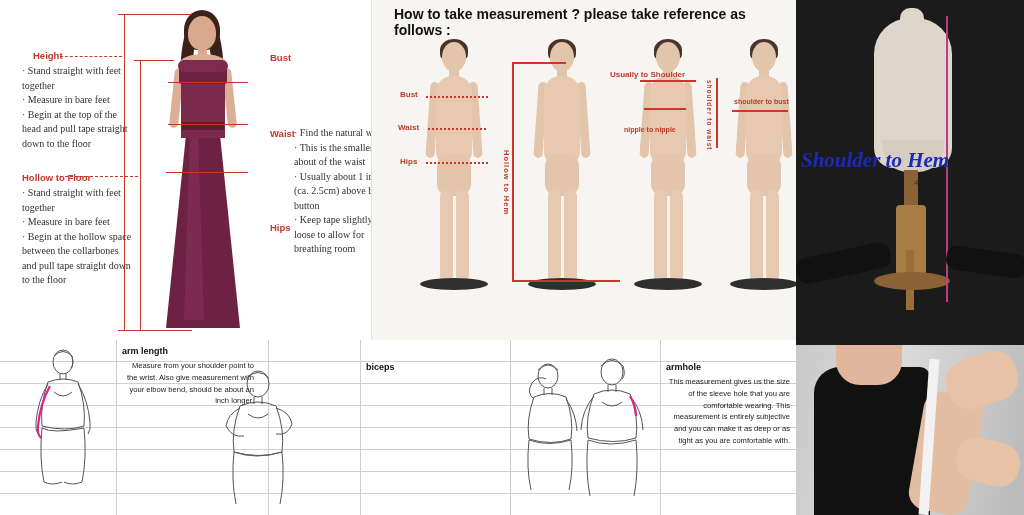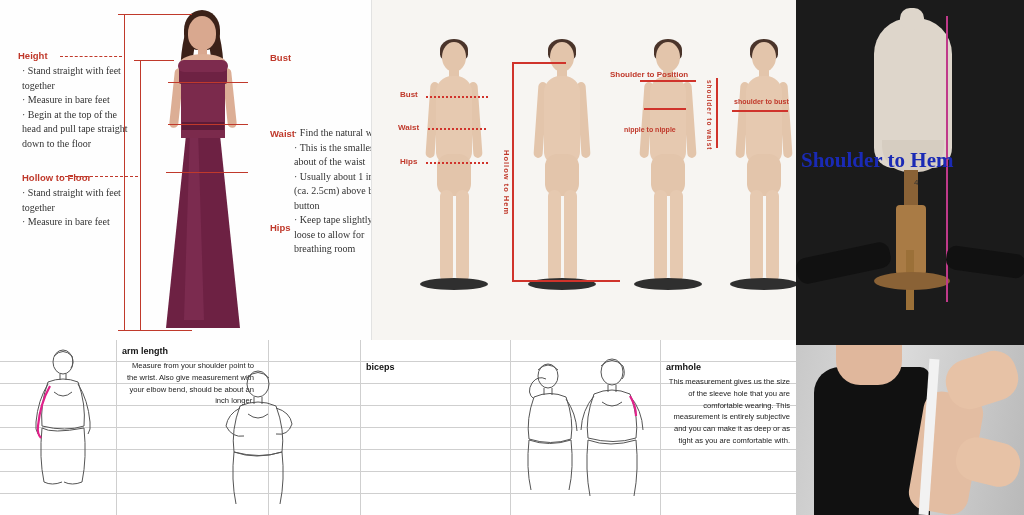--- a/index.html
+++ b/index.html
@@ -60,21 +60,21 @@
   .form-body{position:absolute;left:78px;top:18px;width:78px;height:150px;background:#ded6cb;border-radius:36px 36px 20px 20px;}
   .form-neck{position:absolute;left:104px;top:8px;width:24px;height:22px;background:#ded6cb;border-radius:10px;}
   .form-waist{position:absolute;left:86px;top:140px;width:62px;height:32px;background:#d6cdc1;border-radius:0 0 26px 26px;}
   .form-knob{position:absolute;left:108px;top:170px;width:14px;height:40px;background:#8a6236;}
   .form-stand{position:absolute;left:100px;top:205px;width:30px;height:70px;background:#a97b45;border-radius:4px;}
   .form-base{position:absolute;left:78px;top:272px;width:76px;height:18px;border-radius:50%;background:#8a6236;}
   .pole{position:absolute;left:110px;top:250px;width:8px;height:60px;background:#9b7038;}
   .tapeline{position:absolute;left:150px;top:16px;width:0;border-left:2px solid #c03a8a;height:286px;}
   .hand-l{position:absolute;left:0px;top:250px;width:95px;height:26px;background:#111;transform:rotate(-12deg);border-radius:10px;}
   .hand-r{position:absolute;left:150px;top:250px;width:80px;height:24px;background:#111;transform:rotate(8deg);border-radius:10px;}
-  .sth-text{position:absolute;left:5px;top:148px;font-size:21px;font-weight:bold;color:#1a2ab5;font-family:"Liberation Serif",serif;}
+  .sth-text{position:absolute;left:5px;top:148px;font-size:21px;font-weight:bold;color:#1a2ab5;font-family:"Liberation Serif",serif;font-style:italic;}
   .tagnum{position:absolute;left:118px;top:178px;font-size:8px;color:#333;}
 
   
   .panel4{position:absolute;left:796px;top:345px;width:228px;height:170px;background:#0d0d0d;overflow:hidden;}
   .ph-bg{position:absolute;inset:0;background:linear-gradient(100deg,#c8c8c8 0%,#dcdcdc 40%,#b9b9b9 100%);}
   .ph-shirt{position:absolute;left:18px;top:22px;width:116px;height:148px;background:#111;border-radius:26px 10px 0 0;}
   .ph-neck{position:absolute;left:40px;top:0px;width:66px;height:40px;background:#e0b79c;border-radius:0 0 24px 24px;}
   .ph-arm{position:absolute;left:120px;top:48px;width:60px;height:120px;background:#e3bda2;border-radius:18px;transform:rotate(10deg);}
   .ph-tape{position:absolute;left:128px;top:14px;width:10px;height:156px;background:#f2f2f2;transform:rotate(4deg);}
   .ph-hand{position:absolute;left:150px;top:10px;width:72px;height:50px;background:#e7c2a6;border-radius:22px;transform:rotate(-18deg);}
@@ -122,48 +122,50 @@
 
     <div class="arrow-v" style="left:140px;top:60px;height:270px;"></div>
     <div class="tick" style="left:134px;top:60px;width:40px;"></div>
 
     <div class="arrow-h" style="left:168px;top:82px;width:80px;"></div>
     <div class="arrow-h" style="left:168px;top:124px;width:80px;"></div>
     <div class="arrow-h" style="left:166px;top:172px;width:82px;"></div>
     <div class="lead" style="left:60px;top:56px;width:62px;"></div>
     <div class="lead" style="left:60px;top:176px;width:78px;"></div>
 
-    <div class="p1-title" style="left:18px;top:50px;">Height</div>
+    <div class="p1-title" style="left:33px;top:50px;">Height</div>
     <div class="p1-sub" style="left:22px;top:64px;">
       <span class="bullet">· Stand straight with feet together</span>
       <span class="bullet">· Measure in bare feet</span>
       <span class="bullet">· Begin at the top of the head and pull tape straight down to the floor</span>
     </div>
 
     <div class="p1-title" style="left:22px;top:172px;">Hollow to Floor</div>
     <div class="p1-sub" style="left:22px;top:186px;">
       <span class="bullet">· Stand straight with feet together</span>
       <span class="bullet">· Measure in bare feet</span>
+      <span class="bullet">· Begin at the hollow space between the collarbones and pull tape straight down to the floor</span>
     </div>
 
     <div class="p1-title" style="left:270px;top:52px;">Bust</div>
 
     <div class="p1-title" style="left:270px;top:128px;">Waist</div>
     <div class="p1-sub" style="left:270px;top:126px;width:96px;margin-left:24px;">
       <span class="bullet">· Find the natural waist</span>
       <span class="bullet">· This is the smallest about of the waist</span>
       <span class="bullet">· Usually about 1 inch (ca. 2.5cm) above belly button</span>
       <span class="bullet">· Keep tape slightly loose to allow for breathing room</span>
     </div>
 
     <div class="p1-title" style="left:270px;top:222px;">Hips</div>
   </div>
   <div class="p1-divider"></div>
 
   <div class="panel2">
+    <div class="p2-title">How to take measurement ?  please take reference as follows :</div>
 
     <div class="mq" style="left:42px;top:42px;">
       <div class="hair"></div>
       <div class="head"></div>
       <div class="neck"></div>
       <div class="arml"></div>
       <div class="armr"></div>
       <div class="torso"></div>
       <div class="hip"></div>
       <div class="legl"></div>
@@ -201,21 +203,21 @@
       <div class="arml"></div>
       <div class="armr"></div>
       <div class="torso"></div>
       <div class="hip"></div>
       <div class="legl"></div>
       <div class="legr"></div>
       <div class="base"></div>
     </div>
     <div class="tape-solid" style="left:268px;top:80px;width:56px;"></div>
     <div class="tape-solid" style="left:272px;top:108px;width:42px;"></div>
-    <div class="p2-lab" style="left:238px;top:70px;">Shoulder to Position</div>
+    <div class="p2-lab" style="left:238px;top:70px;">Usually to Shoulder</div>
     <div class="p2-lab" style="left:252px;top:126px;font-size:7px;">nipple to nipple</div>
 
     <div class="mq" style="left:352px;top:42px;">
       <div class="hair"></div>
       <div class="head"></div>
       <div class="neck"></div>
       <div class="arml"></div>
       <div class="armr"></div>
       <div class="torso"></div>
       <div class="hip"></div>

